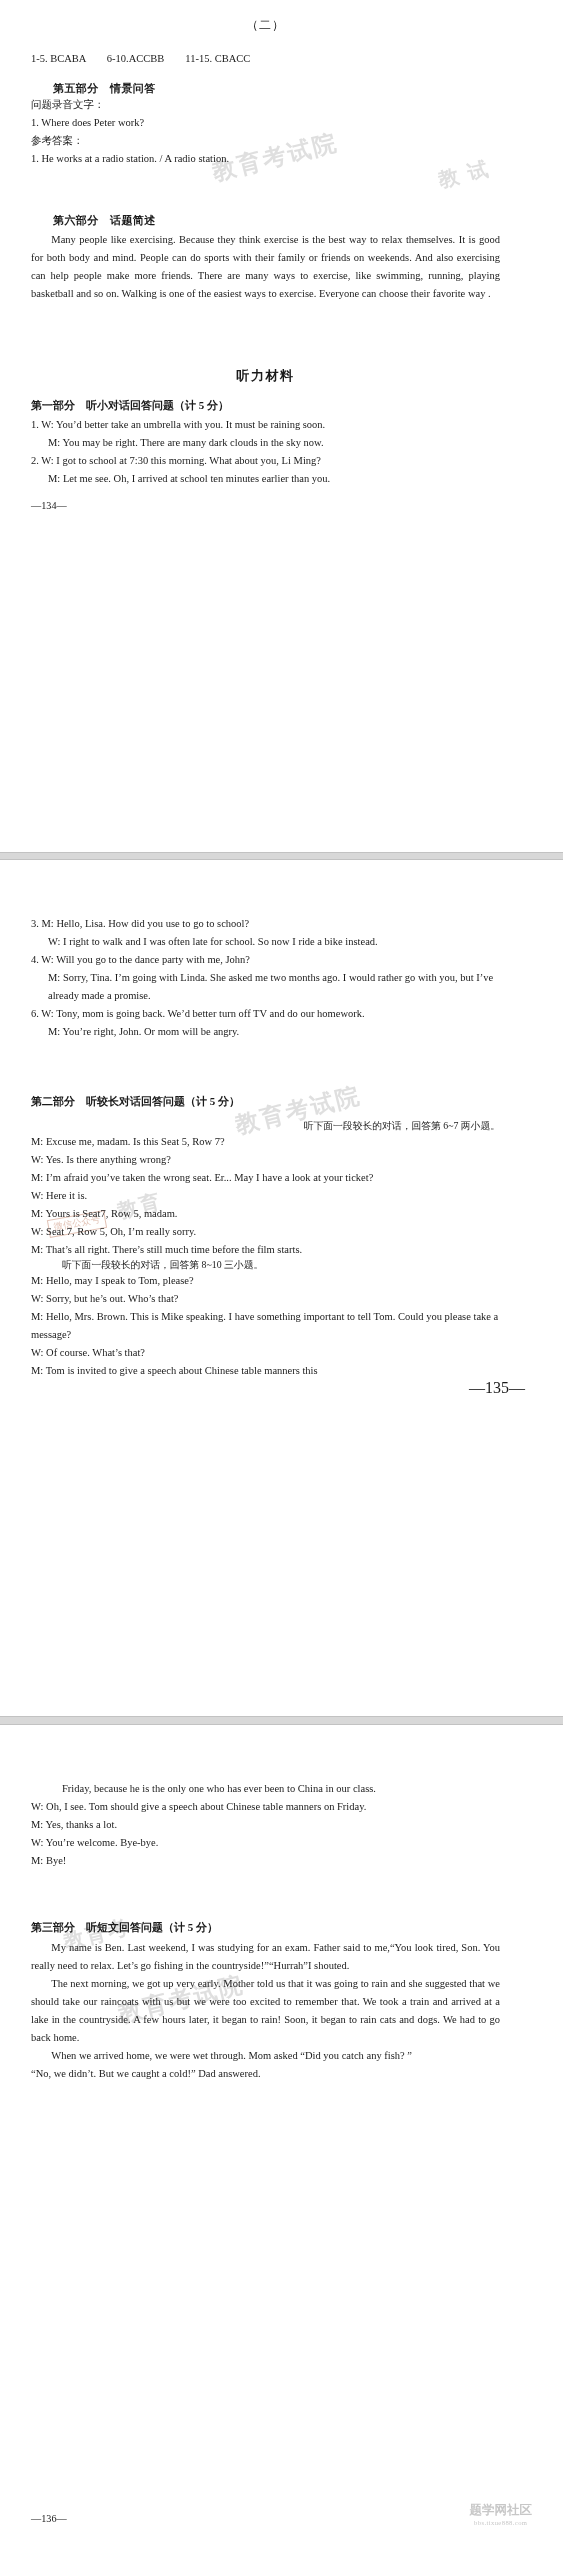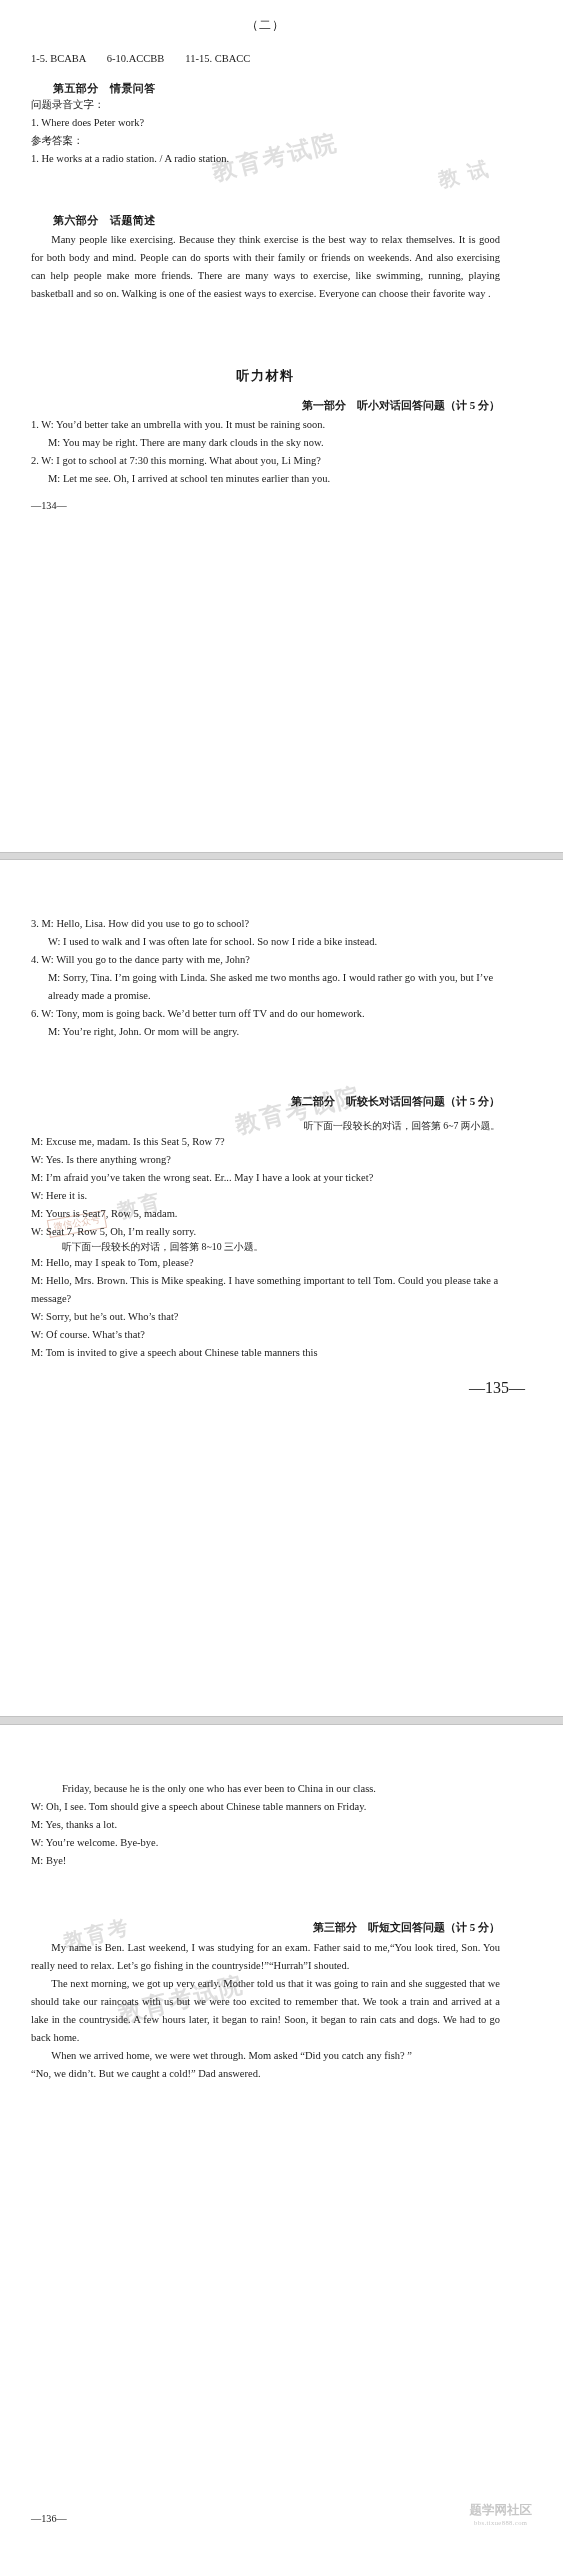--- a/index.html
+++ b/index.html
@@ -64,21 +64,21 @@
   .line-ind2 { padding-left: 31px; }
   .big-head {
     text-align: center;
     font-size: 13px;
     font-weight: bold;
     letter-spacing: 1.6px;
   }
   .sub-head {
     font-size: 11px;
     font-weight: bold;
-    text-align: right;
+    text-align: left;
   }
   .small-note {
     font-size: 9.8px;
     padding-left: 31px;
   }
   .pagenum-left {
     position: absolute;
     left: 31px;
     font-size: 10.2px;
   }
@@ -178,40 +178,41 @@
 <div class="page page-2">
 
   <div class="wm wm-1" style="left:234px; top:234px;">教育考试院</div>
   <div class="wm wm-2" style="left:117px; top:332px;">教育</div>
   <div class="wm-stamp" style="left:48px; top:355px;">
     <span>微信公众号</span>
   </div>
 
   <div class="body-col" style="top:55px;">
     <div class="line">3. M: Hello, Lisa. How did you use to go to school?</div>
-    <div class="line line-ind1">W: I used to walk and I was often late for school. So now I ride a bike instead.</div>
+    <div class="line line-ind1">W: I right to walk and I was often late for school. So now I ride a bike instead.</div>
     <div class="line">4. W: Will you go to the dance party with me, John?</div>
     <div class="line line-ind1">M: Sorry, Tina. I’m going with Linda. She asked me two months ago. I would rather go with you, but I’ve already made a promise.</div>
     <div class="line">6. W: Tony, mom is going back. We’d better turn off TV and do our homework.</div>
     <div class="line line-ind1">M: You’re right, John. Or mom will be angry.</div>
   </div>
 
   <div class="body-col" style="top:234px;">
     <div class="sub-head">第二部分　听较长对话回答问题（计 5 分）</div>
     <div class="small-note" style="margin-top:11px;text-align:right;">听下面一段较长的对话，回答第 6~7 两小题。</div>
     <div class="line">M: Excuse me, madam. Is this Seat 5, Row 7?</div>
     <div class="line">W: Yes. Is there anything wrong?</div>
     <div class="line">M: I’m afraid you’ve taken the wrong seat. Er... May I have a look at your ticket?</div>
     <div class="line">W: Here it is.</div>
     <div class="line">M: Yours is Seat7, Row 5, madam.</div>
     <div class="line">W: Seat 7, Row 5, Oh, I’m really sorry.</div>
+    <div class="line">M: That’s all right. There’s still much time before the film starts.</div>
     <div class="small-note">听下面一段较长的对话，回答第 8~10 三小题。</div>
     <div class="line">M: Hello, may I speak to Tom, please?</div>
+    <div class="line">W: Sorry, but he’s out. Who’s that?</div>
     <div class="line">M: Hello, Mrs. Brown. This is Mike speaking. I have something important to tell Tom. Could you please take a message?</div>
-    <div class="line">W: Sorry, but he’s out. Who’s that?</div>
     <div class="line">W: Of course. What’s that?</div>
     <div class="line">M: Tom is invited to give a speech about Chinese table manners this</div>
   </div>
 
   <div class="pagenum-right" style="top:519px;">—135—</div>
 </div>
 
 <div class="page-sep"></div>
 
 <div class="page page-3">

